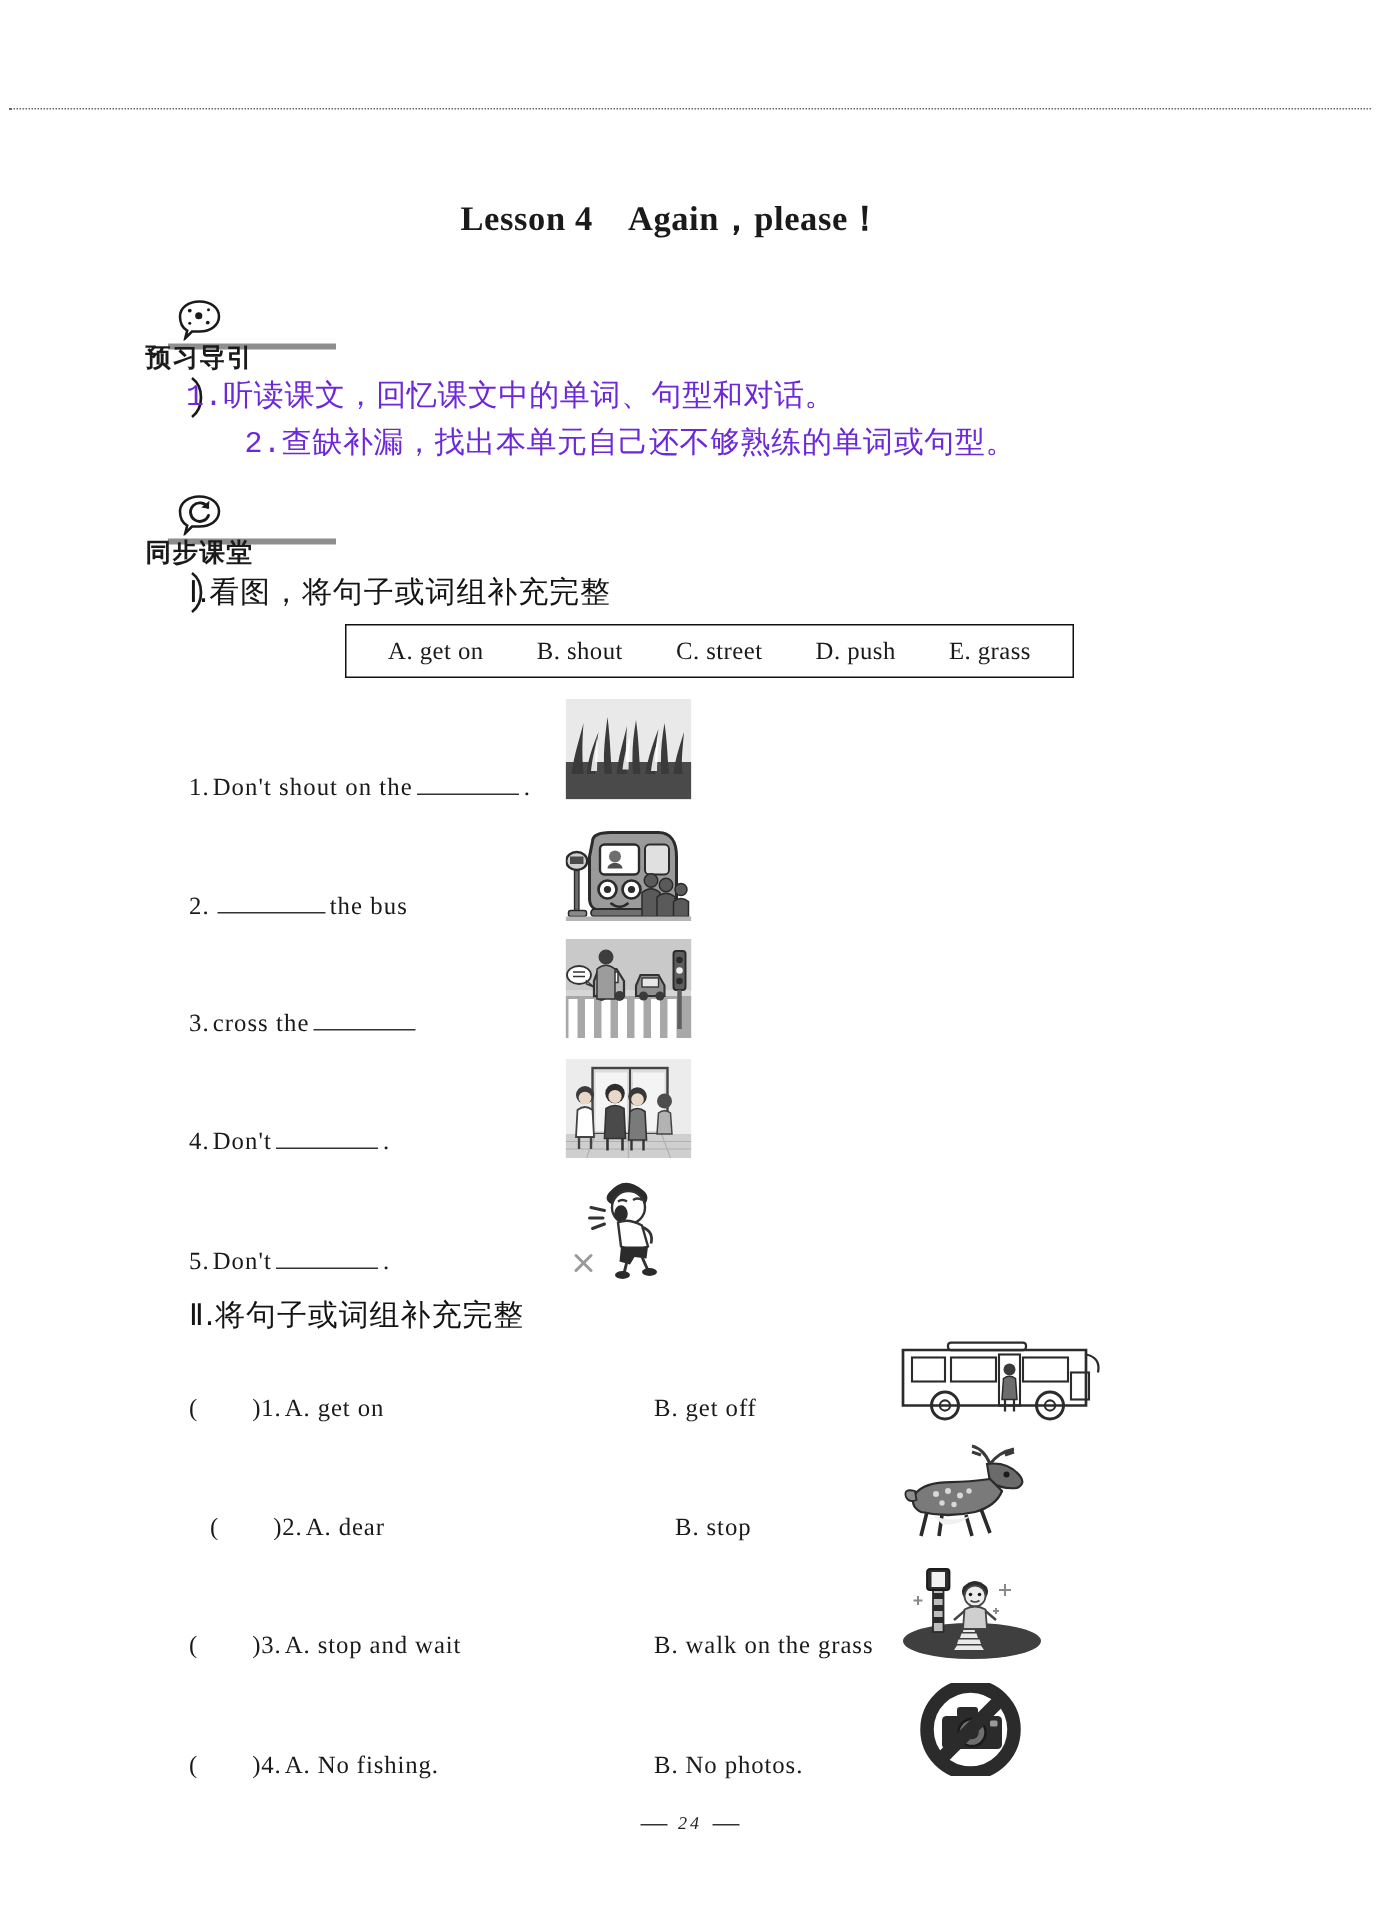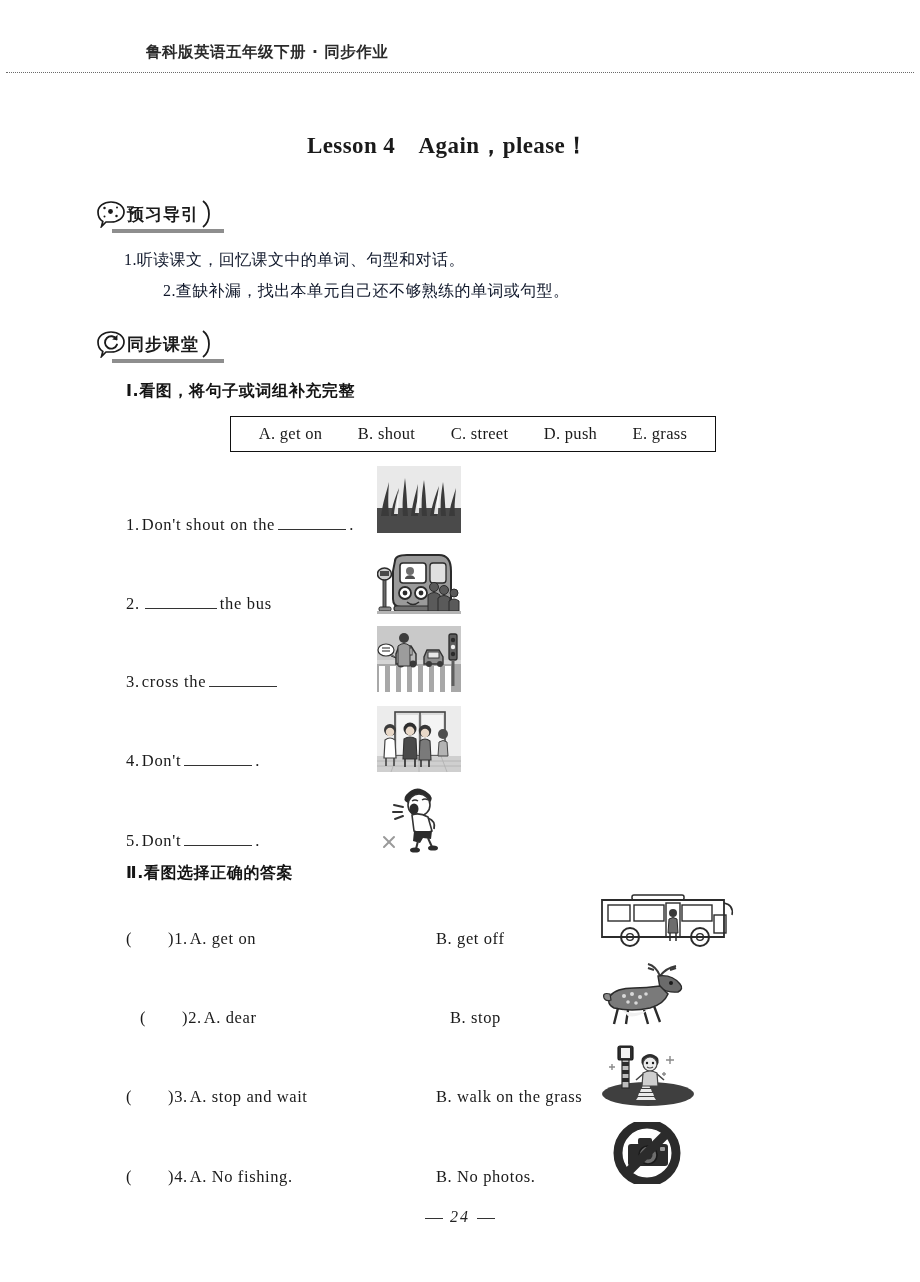--- a/index.html
+++ b/index.html
@@ -52,20 +52,21 @@
     letter-spacing: 0.4px;
     white-space: nowrap;
   }
 
   
   .badge {
     position: absolute;
     height: 30px;
     display: flex;
     align-items: center;
+    flex-direction: column;
   }
   .badge .bubble {
     position: relative;
     width: 30px; height: 28px;
     flex: 0 0 auto;
   }
   .badge .bubble svg { display: block; }
   .badge .btxt {
     font-family: "DejaVu Sans", "Liberation Sans", sans-serif;
     font-weight: bold;
@@ -86,31 +87,31 @@
     position: absolute;
     left: 16px;
     bottom: -4px;
     height: 4px;
     background: #8e8e8e;
   }
 
   
   .cn-line {
     position: absolute;
-    font-family: Liberation Serif, serif;
-    font-size: 16px;
+    font-family: Liberation Mono, monospace;
+    font-size: 20px;
     letter-spacing: 0.4px;
     white-space: nowrap;
-    color: #0f172a;
+    color: #6d28d9;
   }
   .sec-heading {
     position: absolute;
     font-family: "DejaVu Sans", "Liberation Sans", sans-serif;
-    font-weight: bold;
-    font-size: 16px;
+    font-weight: normal;
+    font-size: 20px;
     letter-spacing: 0.6px;
     white-space: nowrap;
     color: #141414;
   }
 
   
   .wordbank {
     position: absolute;
     left: 230px;
     top: 416px;
@@ -168,38 +169,37 @@
     top: 0;
     white-space: nowrap;
   }
 
   
   .footer {
     position: absolute;
     left: 0; right: 0;
     top: 1208px;
     text-align: center;
-    font-size: 16px;
+    font-size: 12px;
     font-style: italic;
     color: #222;
     letter-spacing: 2px;
   }
   .footer .dash {
     display: inline-block;
     width: 18px;
     border-top: 1.2px solid #333;
     vertical-align: middle;
     margin: 0 7px;
   }
 </style>
 </head>
 <body>
 
 <div class="page-header">
-  <div class="hdr-text">鲁科版英语五年级下册 · 同步作业</div>
   <div class="hdr-rule"></div>
 </div>
 
 <div class="lesson-title">Lesson 4　Again，please！</div>
 
 <div class="badge" style="left:96px; top:199px;">
   <div class="bubble">
     <svg width="30" height="28" viewBox="0 0 30 28">
       <path d="M15 2 C22.5 2 28 6.4 28 12 C28 17.6 22.5 22 15 22 L10 22 L5.5 26.5 L6.8 21.4 C3.6 19.6 2 16 2 12 C2 6.4 7.5 2 15 2 Z" fill="#ffffff" stroke="#1a1a1a" stroke-width="1.7"></path>
       <circle cx="14.5" cy="11.5" r="2.4" fill="#1a1a1a"></circle>
@@ -450,21 +450,21 @@
     <ellipse cx="43" cy="69" rx="5" ry="2.6" fill="#2b2b2b"></ellipse>
     <ellipse cx="61" cy="67" rx="5" ry="2.6" fill="#2b2b2b"></ellipse>
 
     <g stroke="#9a9a9a" stroke-width="2" stroke-linecap="round">
       <line x1="12" y1="56" x2="22" y2="66"></line>
       <line x1="22" y1="56" x2="12" y2="66"></line>
     </g>
   </svg>
 </div>
 
-<div class="sec-heading" style="left:126px; top:863px;">Ⅱ.看图选择正确的答案</div>
+<div class="sec-heading" style="left:126px; top:863px;">Ⅱ.将句子或词组补充完整</div>
 
 <div class="q-mc" style="left:126px; top:929px;">
   <span class="paren-open">(</span><span>)</span><span>1.</span><span class="optA">A. get on</span>
   <span class="optB">B. get off</span>
 </div>
 <div class="pic" style="left:596px; top:893px; width:146px; height:58px;">
   <svg width="146" height="58" viewBox="0 0 146 58">
     <rect x="0" y="0" width="146" height="58" fill="#ffffff"></rect>
 
     <rect x="36" y="2" width="52" height="5" rx="2" fill="none" stroke="#2b2b2b" stroke-width="1.5"></rect>

